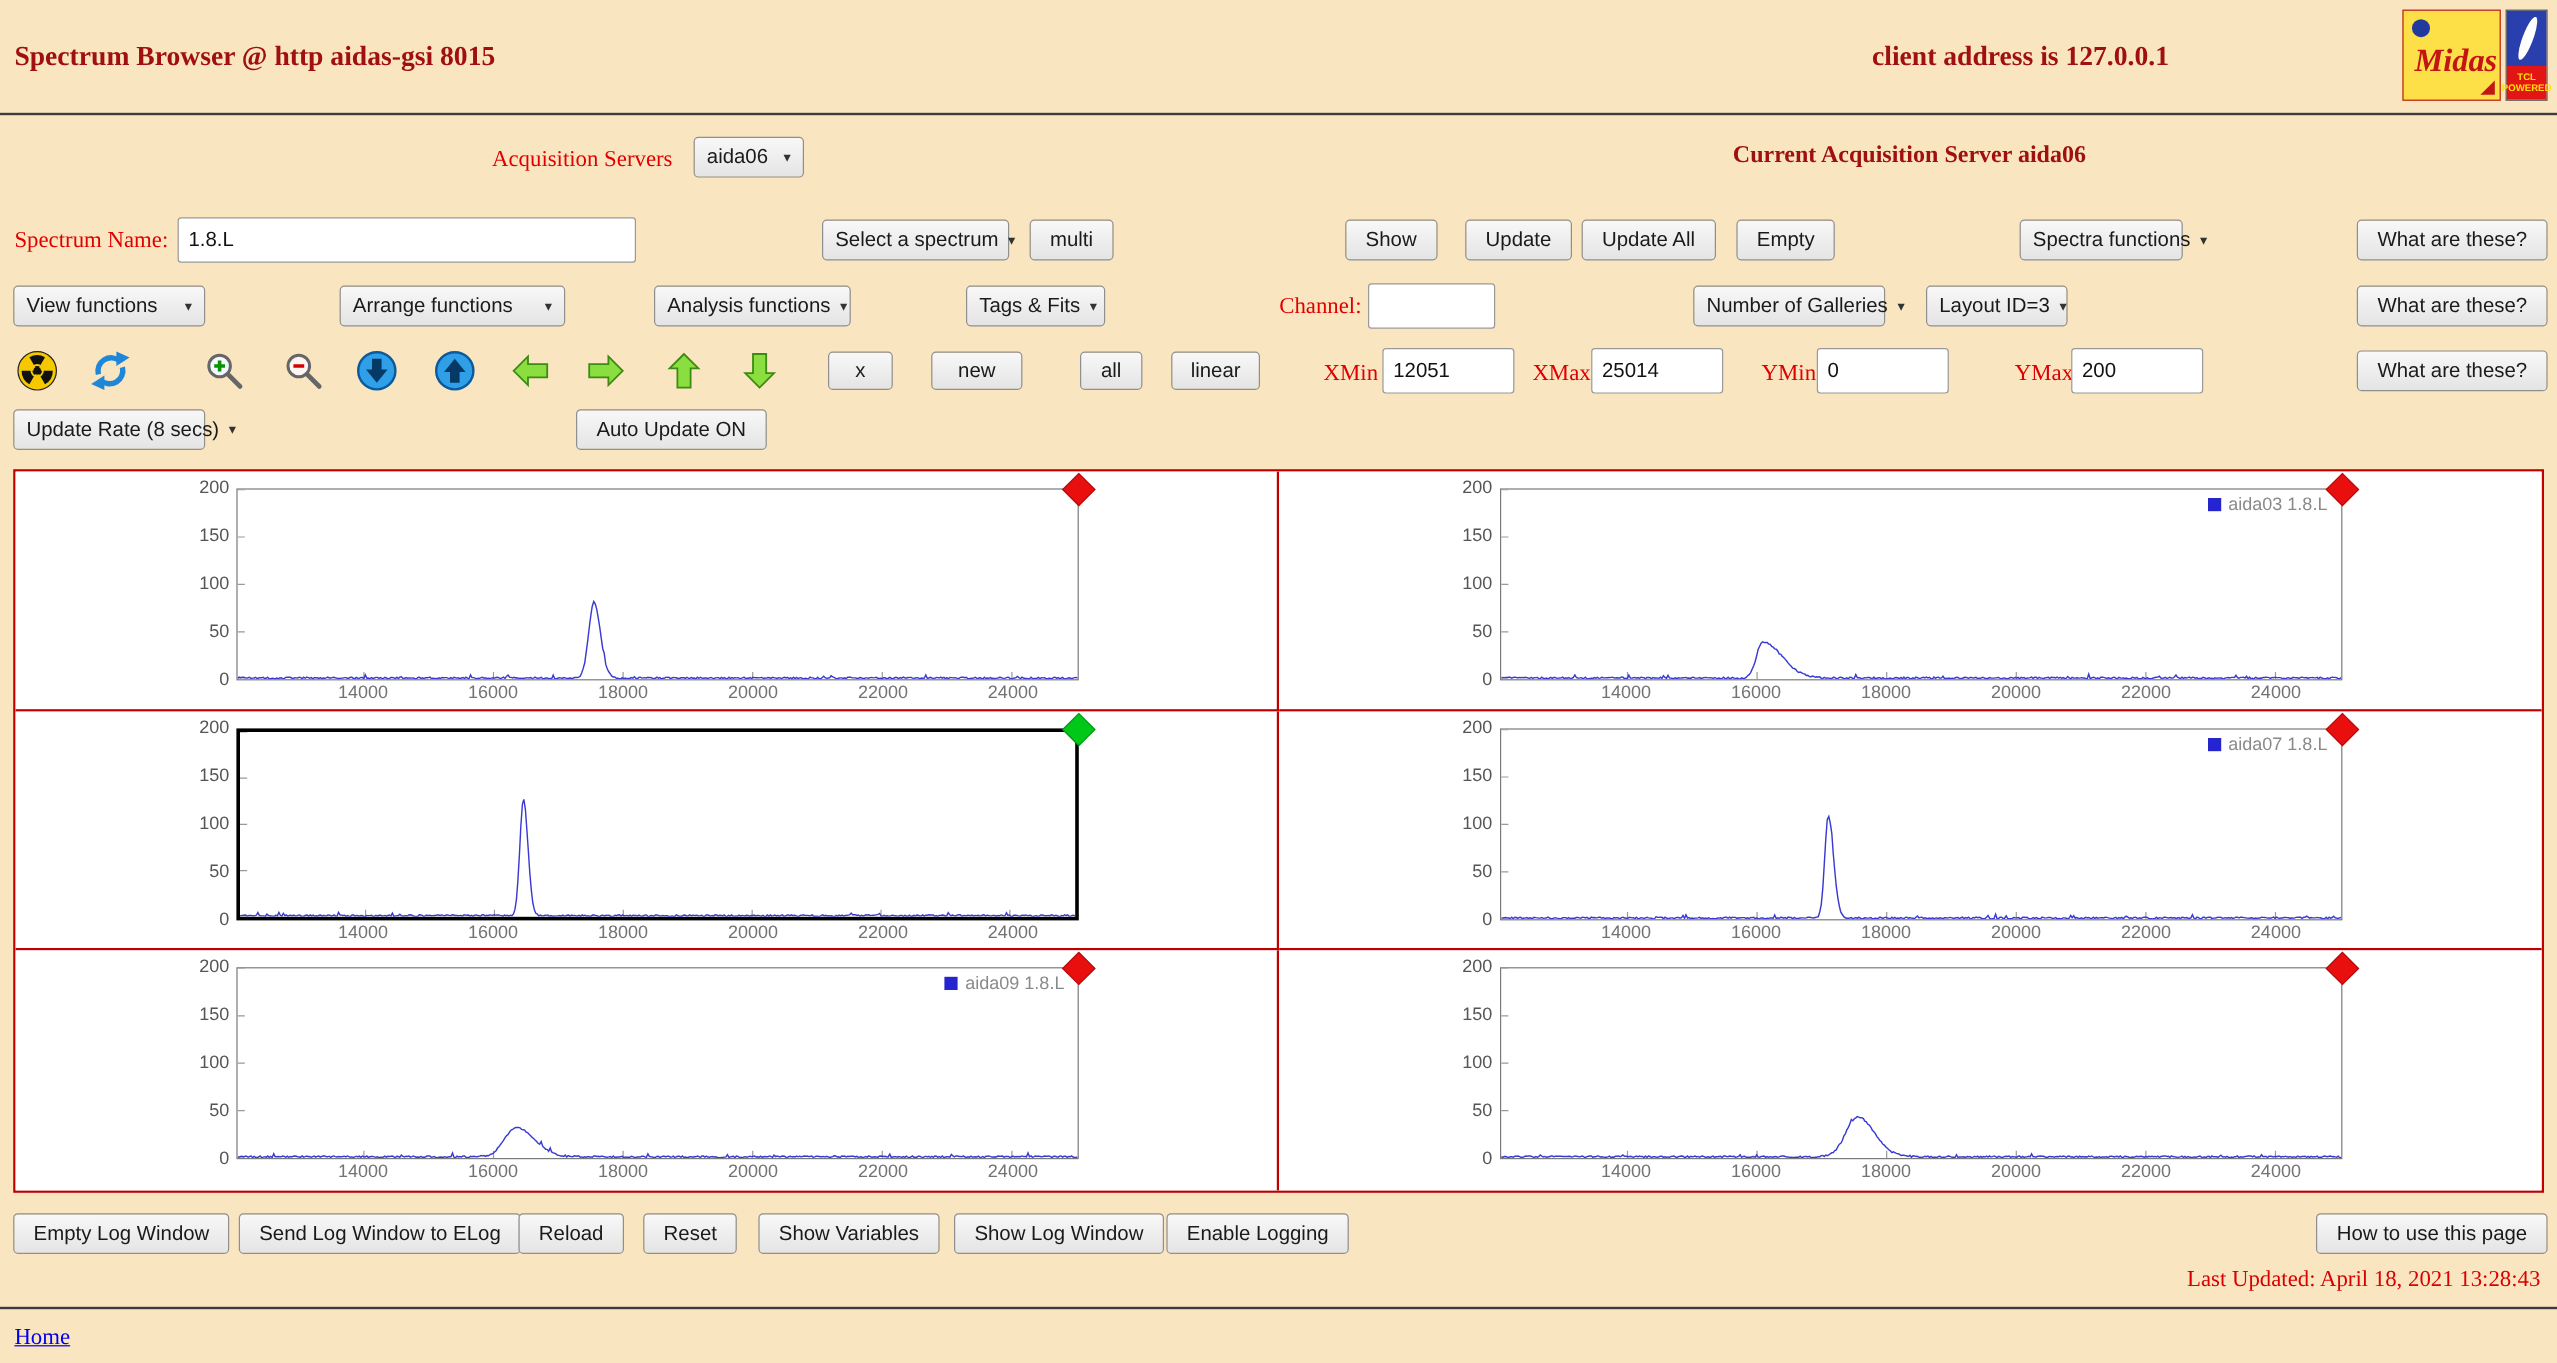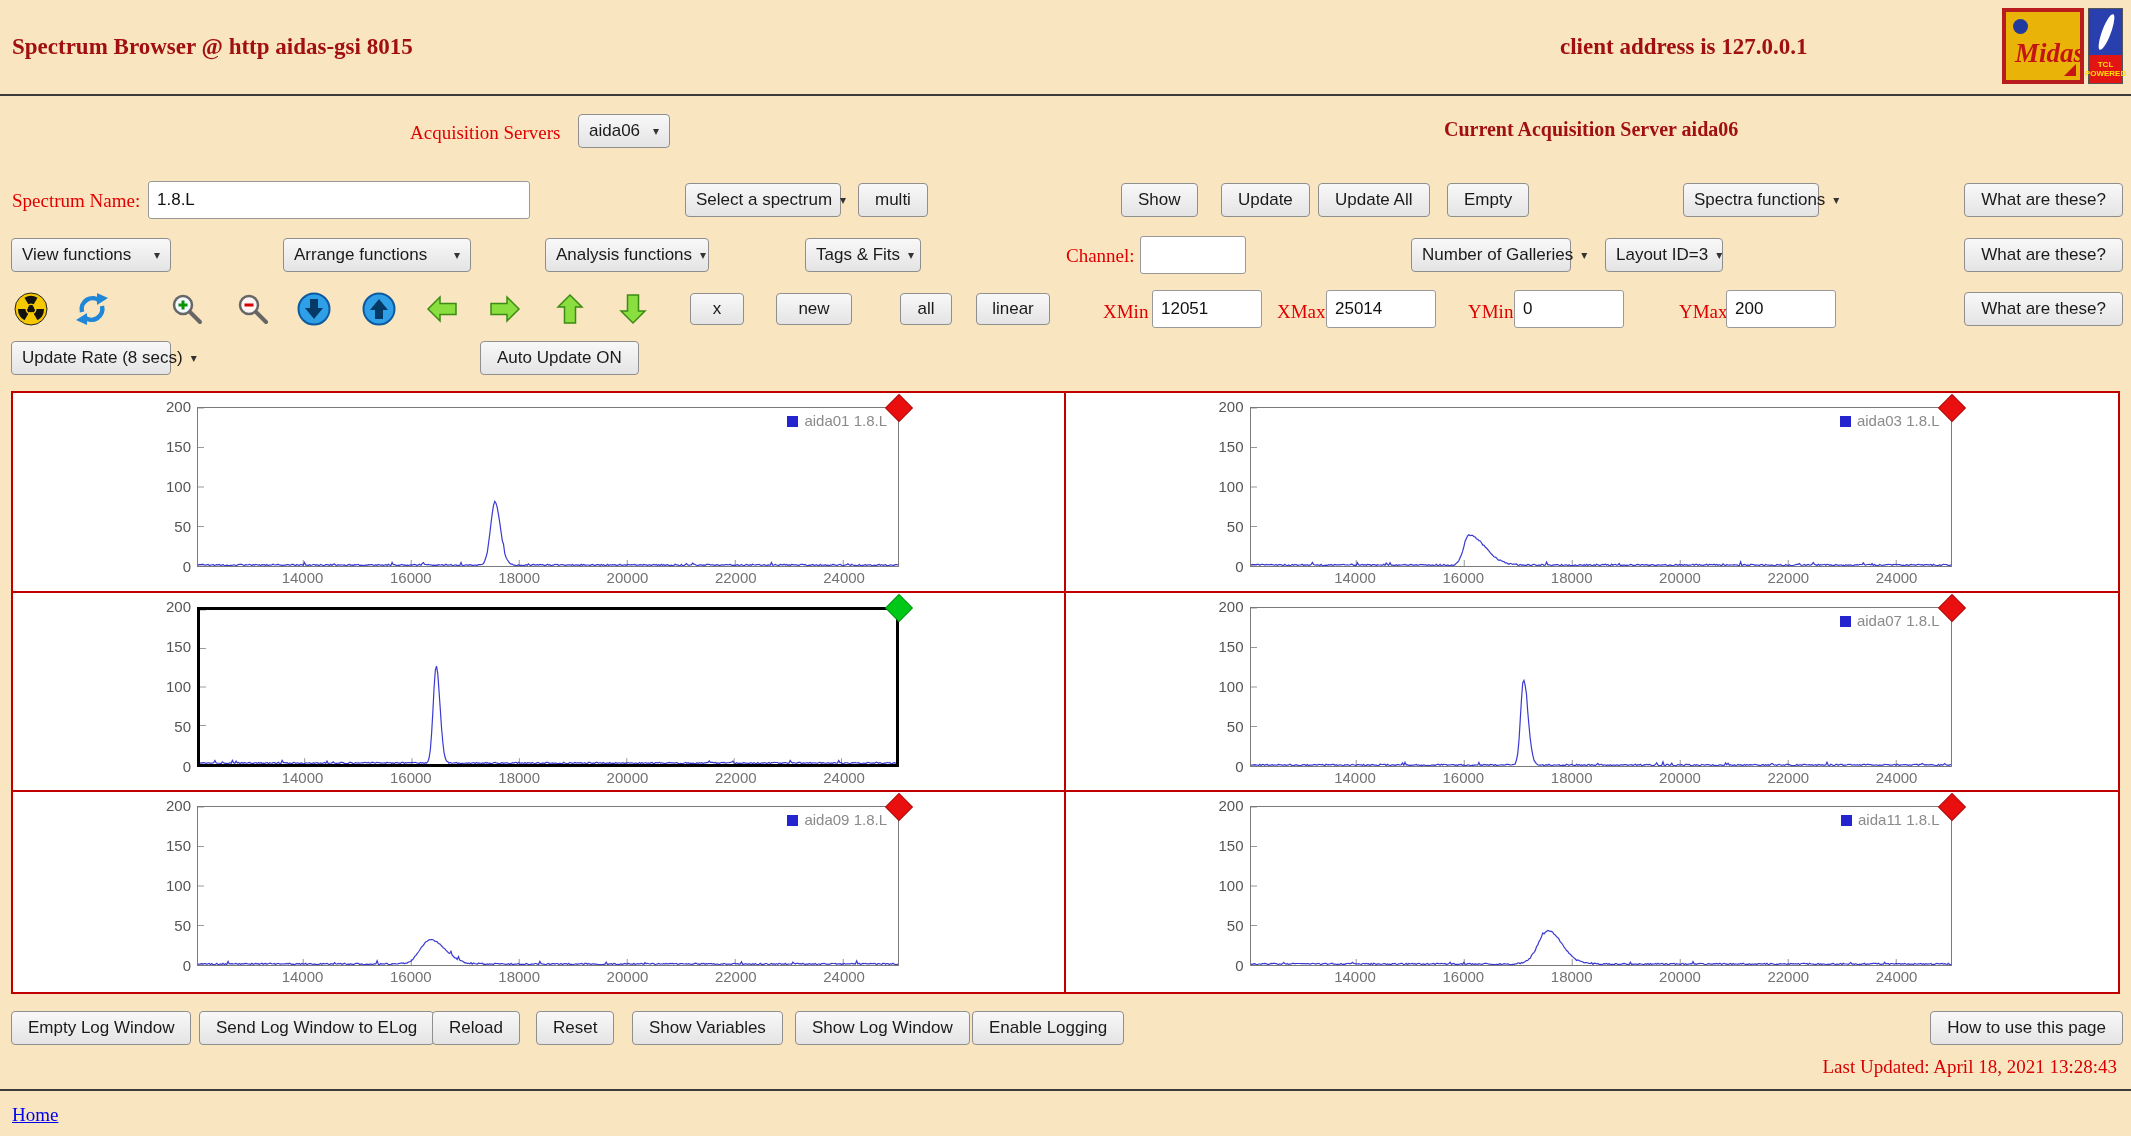--- a/index.html
+++ b/index.html
@@ -30,21 +30,21 @@
   .plotwrap.selected{border:3px solid #000}
   .plotwrap svg{width:100%;height:100%;display:block}
   .ylab{position:absolute;left:122px;width:56px;text-align:right;font-size:15px;color:#555;line-height:18px}
   .xlab{position:absolute;top:176px;width:90px;text-align:center;font-size:15px;color:#737373}
   .legend{position:absolute;left:184px;top:19px;width:702px;text-align:right;padding-right:12px;font-size:15px;color:#8a8a8a;pointer-events:none}
   .legend.legend-sel{color:#222}
   .legsq{display:inline-block;width:11px;height:11px;background:#2525d0;margin-right:6px;vertical-align:-1px}
   .diamond{position:absolute;left:876px;top:5px;width:20px;height:20px;transform:rotate(45deg);border:1px solid rgba(0,0,0,.25)}
 
   
-  .midas-logo{position:absolute;width:82px;height:76px;background:#eab308;border:4px solid #b91c1c;overflow:hidden}
+  .midas-logo{position:absolute;width:82px;height:76px;background:#fde047;border:1px solid #b91c1c;overflow:hidden}
   .m-dot{position:absolute;left:7px;top:7px;width:15px;height:15px;border-radius:50%;background:#203a9e}
   .m-text{position:absolute;left:9px;top:26px;font-family:"Liberation Serif",serif;font-style:italic;font-weight:bold;font-size:27px;color:#c41414}
   .m-tri{position:absolute;right:4px;bottom:4px;width:0;height:0;border-left:12px solid transparent;border-bottom:12px solid #c41414}
   .tcl-logo{position:absolute;width:35px;height:76px;border:1px solid #555}
   .tcl-top{height:46px;background:#2a3fae;position:relative;overflow:hidden}
   .tcl-feather{position:absolute;left:13px;top:4px;width:9px;height:38px;background:#fff;border-radius:60% 40% 60% 40%;transform:rotate(18deg)}
   .tcl-bottom{height:28px;background:#e31414;color:#ffe000;font-size:8px;font-weight:bold;display:flex;flex-direction:column;
     align-items:center;justify-content:center;line-height:9px;text-align:center}
   .home-link{position:absolute;font-family:"Liberation Serif",serif;font-size:19px;color:#0000ee;text-decoration:underline;cursor:pointer}
   .lastupd{position:absolute;font-family:"Liberation Serif",serif;font-size:19px;color:#d80000;white-space:nowrap}
@@ -233,21 +233,20 @@
       <div class="ylab" style="top: 125px;">50</div>
       <div class="ylab" style="top: 85px;">100</div>
       <div class="ylab" style="top: 45px;">150</div>
       <div class="ylab" style="top: 5px;">200</div>
       <div class="xlab" style="left: 244.546px;">14000</div>
       <div class="xlab" style="left: 352.855px;">16000</div>
       <div class="xlab" style="left: 461.163px;">18000</div>
       <div class="xlab" style="left: 569.471px;">20000</div>
       <div class="xlab" style="left: 677.779px;">22000</div>
       <div class="xlab" style="left: 786.088px;">24000</div>
-      <div class="legend"><span class="legsq"></span><span>aida01 1.8.L</span></div>
       <div class="diamond" style="background: rgb(234, 15, 15);"></div>
     </div>
     <div class="cell">
       <div class="plotwrap">
         <svg viewBox="0 0 700 158" preserveAspectRatio="none">
           <line x1="105.245699298002" x2="105.245699298002" y1="158" y2="152" stroke="#999" stroke-width="1"></line>
           <line x1="213.24539072745506" x2="213.24539072745506" y1="158" y2="152" stroke="#999" stroke-width="1"></line>
           <line x1="321.24508215690815" x2="321.24508215690815" y1="158" y2="152" stroke="#999" stroke-width="1"></line>
           <line x1="429.2447735863612" x2="429.2447735863612" y1="158" y2="152" stroke="#999" stroke-width="1"></line>
           <line x1="537.2444650158143" x2="537.2444650158143" y1="158" y2="152" stroke="#999" stroke-width="1"></line>
@@ -387,21 +386,20 @@
       <div class="ylab" style="top: 125px;">50</div>
       <div class="ylab" style="top: 85px;">100</div>
       <div class="ylab" style="top: 45px;">150</div>
       <div class="ylab" style="top: 5px;">200</div>
       <div class="xlab" style="left: 244.546px;">14000</div>
       <div class="xlab" style="left: 352.855px;">16000</div>
       <div class="xlab" style="left: 461.163px;">18000</div>
       <div class="xlab" style="left: 569.471px;">20000</div>
       <div class="xlab" style="left: 677.779px;">22000</div>
       <div class="xlab" style="left: 786.088px;">24000</div>
-      <div class="legend"><span class="legsq"></span><span>aida11 1.8.L</span></div>
       <div class="diamond" style="background: rgb(234, 15, 15);"></div>
     </div>
   </div>
 
 <button class="btn" style="left:11px;top:1011px">Empty Log Window</button>
 <button class="btn" style="left:199px;top:1011px">Send Log Window to ELog</button>
 <button class="btn" style="left:432px;top:1011px">Reload</button>
 <button class="btn" style="left:536px;top:1011px">Reset</button>
 <button class="btn" style="left:632px;top:1011px">Show Variables</button>
 <button class="btn" style="left:795px;top:1011px">Show Log Window</button>

